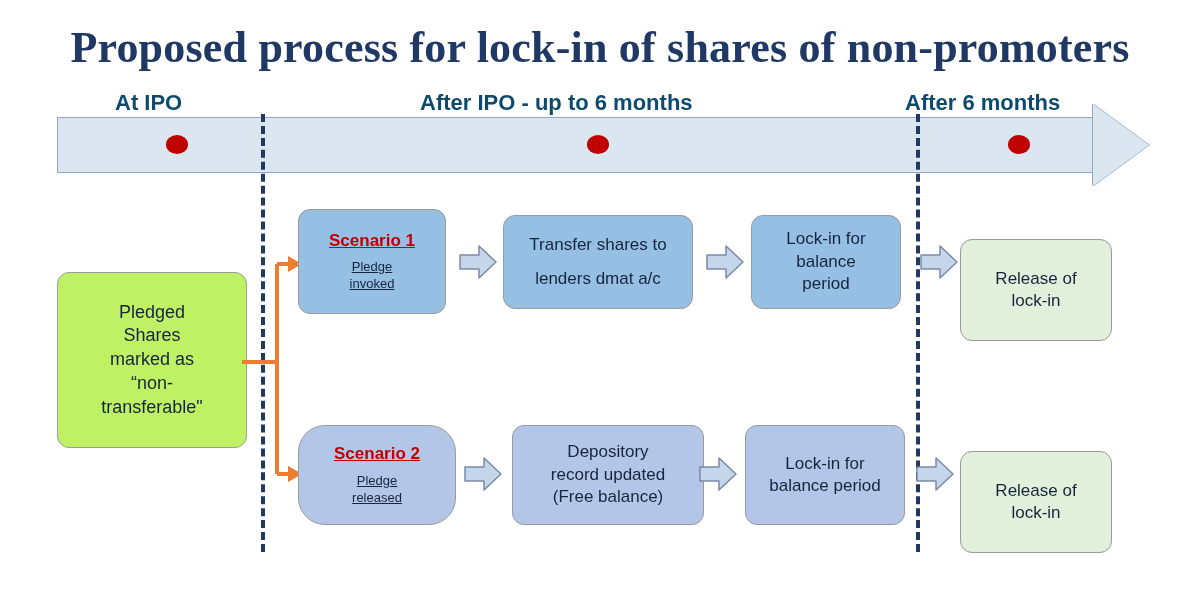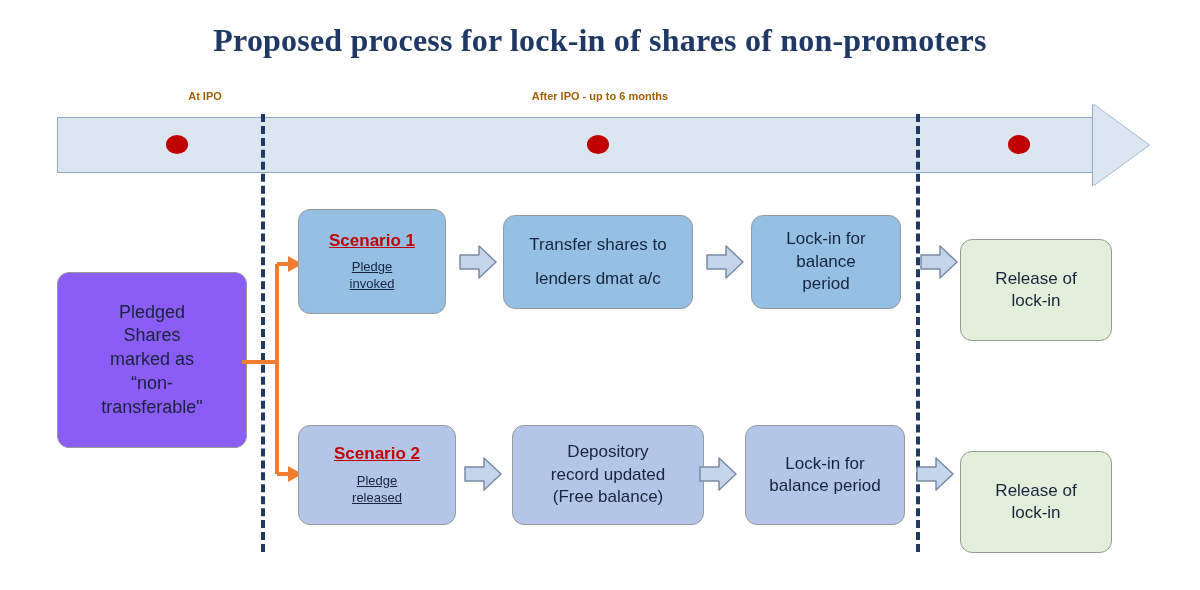--- a/index.html
+++ b/index.html
@@ -23,36 +23,35 @@
   }
 
   
   .title {
     position: absolute;
     left: 0;
     top: 22px;
     width: 1200px;
     text-align: center;
     font-family: "Liberation Serif", serif;
-    font-size: 32px;
+    font-size: 44px;
     font-weight: 700;
     color: #1f3864;
     letter-spacing: 0.2px;
     white-space: nowrap;
   }
 
   
   .tl-label {
     position: absolute;
     font-family: "Liberation Sans", sans-serif;
-    font-size: 11px;
+    font-size: 22px;
     font-weight: 700;
-    color: #a16207;
+    color: #0c4a6e;
     white-space: nowrap;
-    text-align: center;
   }
   #tl-label-at-ipo      { left: 115px; top: 90px;  width: 180px; }
   #tl-label-after-ipo   { left: 420px; top: 90px;  width: 360px; }
   #tl-label-after6      { left: 905px; top: 90px;  width: 230px; }
 
   .timeline-bar {
     position: absolute;
     left: 57px;
     top: 117px;
     width: 1038px;
@@ -113,32 +112,32 @@
     flex-direction: column;
     align-items: center;
     justify-content: center;
     text-align: center;
     color: #17243d;
     font-family: "Liberation Sans", sans-serif;
     font-size: 17px;
     line-height: 1.32;
     padding: 4px 6px;
   }
-  .box-peach { background: #8b5cf6; }
+  .box-peach { background: #bef264; }
   .box-blue1 { background: #95c0e4; }
   .box-blue2 { background: #b3c6e7; }
   .box-green { background: #e2efda; margin-top: 28px; }
 
   #box-pledged-shares { left: 57px;  top: 272px; width: 190px; height: 176px; font-size: 18px; }
   #box-scenario-1     { left: 298px; top: 209px; width: 148px; height: 105px; }
   #box-transfer       { left: 503px; top: 215px; width: 190px; height: 94px; gap: 12px;  }
   #box-lockin-1       { left: 751px; top: 215px; width: 150px; height: 94px;  }
   #box-release-1      { left: 960px; top: 211px; width: 152px; height: 102px; }
 
-  #box-scenario-2     { left: 298px; top: 425px; width: 158px; height: 100px; }
+  #box-scenario-2     { left: 298px; top: 425px; width: 158px; height: 100px; border-radius: 27px; }
   #box-depository     { left: 512px; top: 425px; width: 192px; height: 100px; }
   #box-lockin-2       { left: 745px; top: 425px; width: 160px; height: 100px; }
   #box-release-2      { left: 960px; top: 423px; width: 152px; height: 102px; }
 
   .box .line { display: block; white-space: nowrap; }
 
   .scn-title {
     color: #c00000;
     font-weight: 700;
     text-decoration: underline;
@@ -178,20 +177,21 @@
 </style>
 </head>
 <body>
 
 <div id="canvas">
 
   <div class="title">Proposed process for lock-in of shares of non-promoters</div>
 
   <div class="tl-label" id="tl-label-at-ipo">At IPO</div>
   <div class="tl-label" id="tl-label-after-ipo">After IPO - up to 6 months</div>
+  <div class="tl-label" id="tl-label-after6">After 6 months</div>
 
   <div class="timeline-bar"></div>
   <div class="timeline-head-outline"></div>
   <div class="timeline-head"></div>
 
   <div class="dot" id="dot-at-ipo"></div>
   <div class="dot" id="dot-after-ipo"></div>
   <div class="dot" id="dot-after6"></div>
 
   <div class="divider" id="divider-1"></div>

